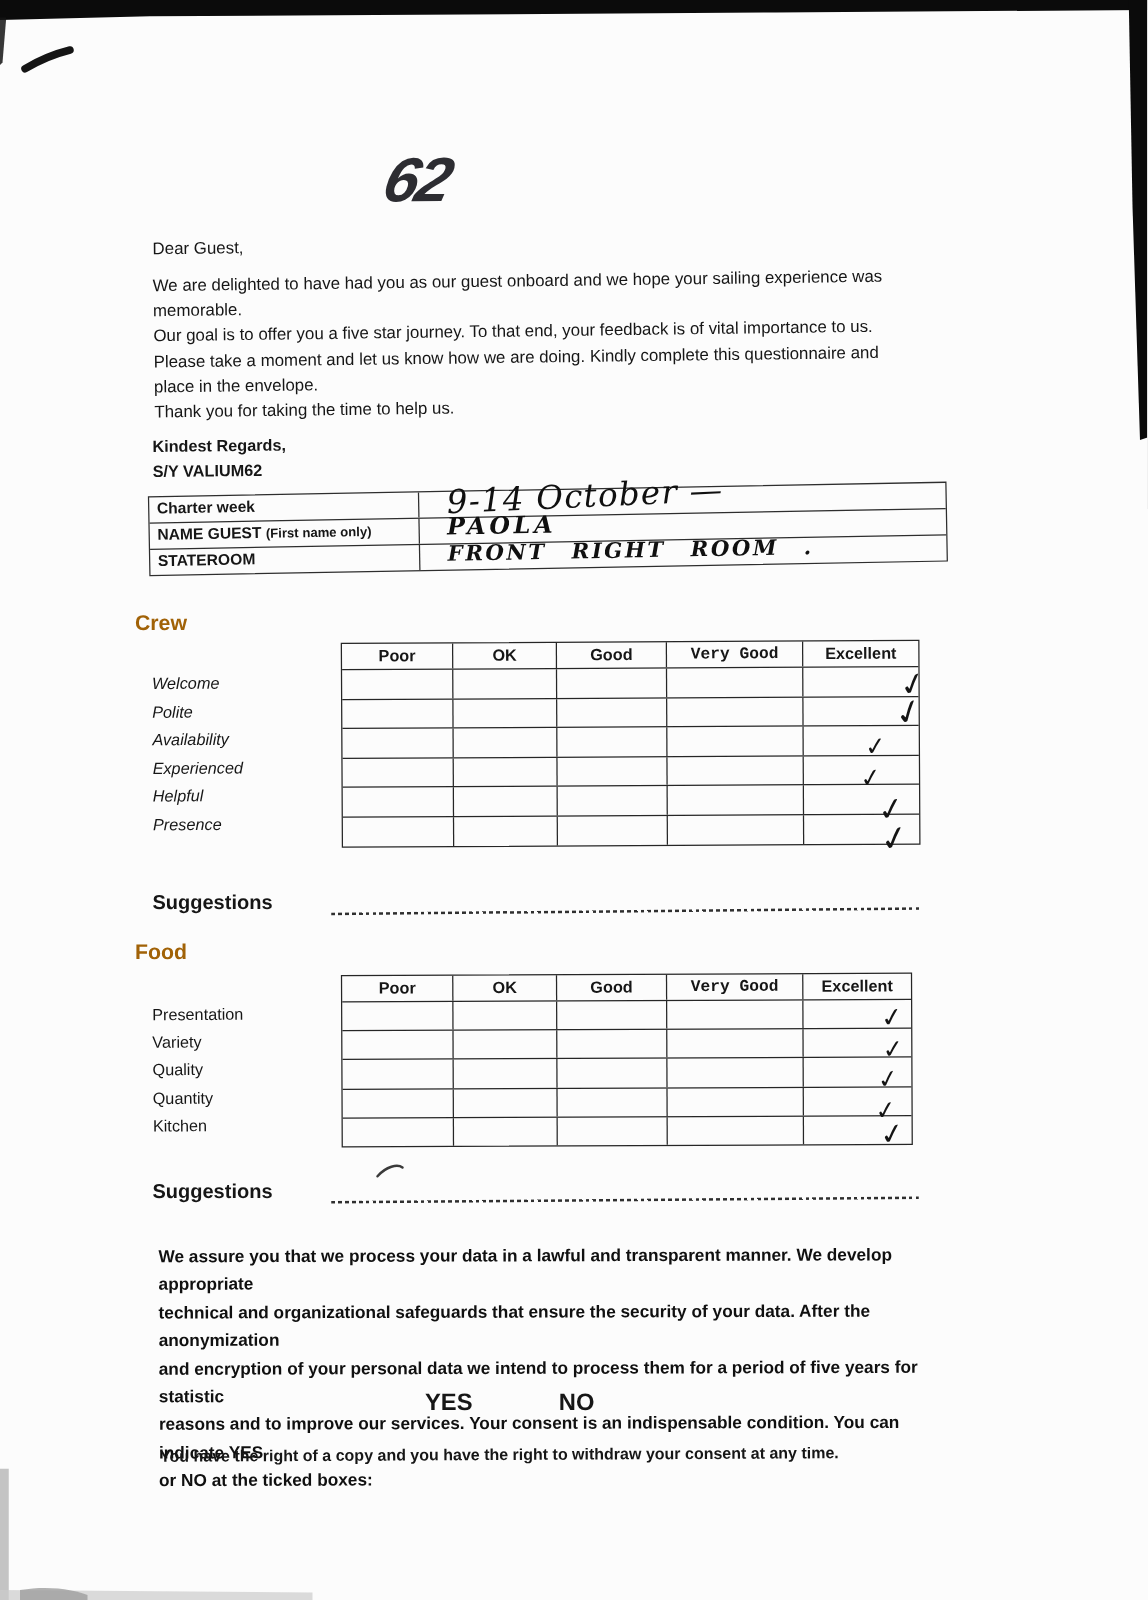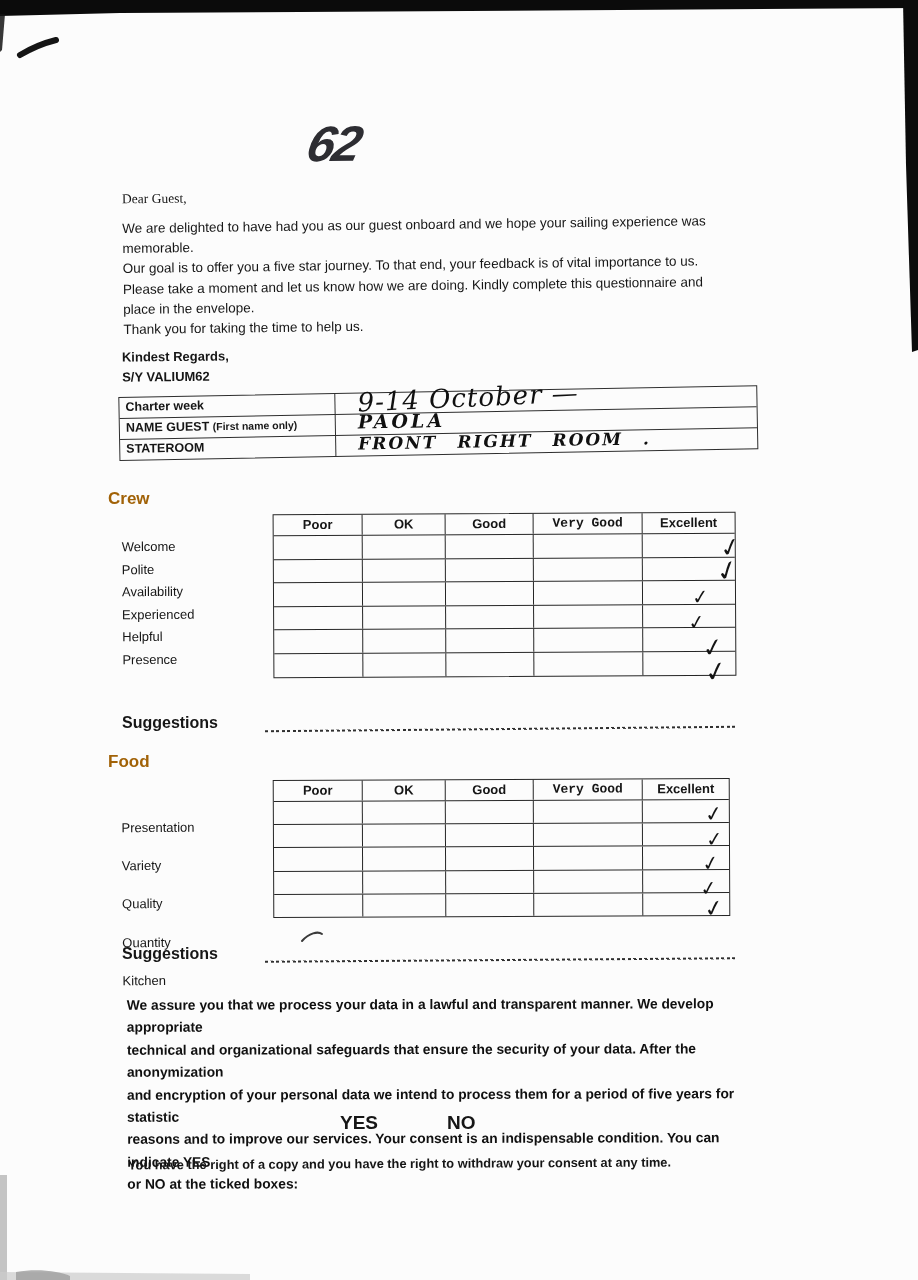--- a/index.html
+++ b/index.html
@@ -9,21 +9,21 @@
   
   .artifacts{position:absolute;left:0;top:0;z-index:6;pointer-events:none;}
 
   
   .logo{position:absolute;left:303px;top:124px;display:flex;align-items:flex-end;
         transform:rotate(-0.4deg);color:#2d2d32;}
   .logo-word{font-size:41px;letter-spacing:4px;font-weight:400;line-height:1;}
   .logo-num{font-size:50px;line-height:.82;font-weight:700;font-style:italic;
             transform:skewX(-14deg);margin-left:5px;letter-spacing:-2px;}
 
-  .salutation{position:absolute;left:122px;top:191px;font-size:13.5px;transform:rotate(-0.6deg);font-family:Liberation Serif, serif;}
+  .salutation{position:absolute;left:122px;top:191px;font-size:13.5px;transform:rotate(-0.6deg);}
   .intro{position:absolute;left:122px;top:219px;width:668px;font-size:13.5px;line-height:20.2px;
          transform:rotate(-0.75deg);transform-origin:0 0;}
   .regards{position:absolute;left:122px;top:347px;font-size:13px;line-height:19.5px;
            font-weight:700;transform:rotate(-0.6deg);}
 
   
   .gi{position:absolute;left:119px;top:397px;width:637px;border:1.7px solid #2e2e2e;
       transform:rotate(-1.05deg);transform-origin:0 60%;background:rgba(255,255,255,.0);}
   .gi-row{display:flex;height:20px;}
   .gi-row + .gi-row{border-top:1.5px solid #2e2e2e;}
@@ -65,23 +65,23 @@
   .k4{font-size:25px;right:12px;bottom:-9px;transform:rotate(-10deg);}
   .k5{font-size:27px;right:8px;bottom:-10px;transform:rotate(-12deg);}
   .f0{font-size:21px;right:6px;bottom:-3px;transform:rotate(-8deg);}
   .f1{font-size:20px;right:6px;bottom:-4px;transform:rotate(-6deg);}
   .f2{font-size:20px;right:10px;bottom:-4px;transform:rotate(-10deg);}
   .f3{font-size:20px;right:12px;bottom:-6px;transform:rotate(-8deg);}
   .f4{font-size:23px;right:6px;bottom:-5px;transform:rotate(-10deg);}
 
   .row-labels{position:absolute;left:122px;font-size:13px;transform:rotate(-0.4deg);}
   .crew-labels{top:536px;}
-  .crew-labels div{height:22.6px;line-height:22.6px;}
+  .crew-labels div{height:22.6px;line-height:22.6px;font-style:italic;}
   .food-labels{top:801px;}
-  .food-labels div{height:22.2px;line-height:22.2px;margin-top:16px;}
+  .food-labels div{height:22.2px;line-height:22.2px;}
 
   .sugg-label{position:absolute;left:122px;font-size:16px;font-weight:700;}
   .sg1{top:714px;} .sg2{top:945px;}
   .sugg-line{position:absolute;left:265px;height:2px;
      background:repeating-linear-gradient(to right,#2f2f2f 0 3px,transparent 3px 5.5px);}
   .sl1{top:728px;width:472px;transform:rotate(-0.55deg);}
   .sl2{top:959px;width:470px;transform:rotate(-0.45deg);}
 
   .privacy{position:absolute;left:127px;top:994px;width:640px;font-size:13.8px;
            line-height:22.4px;font-weight:700;color:#101010;transform:rotate(-0.15deg);}

